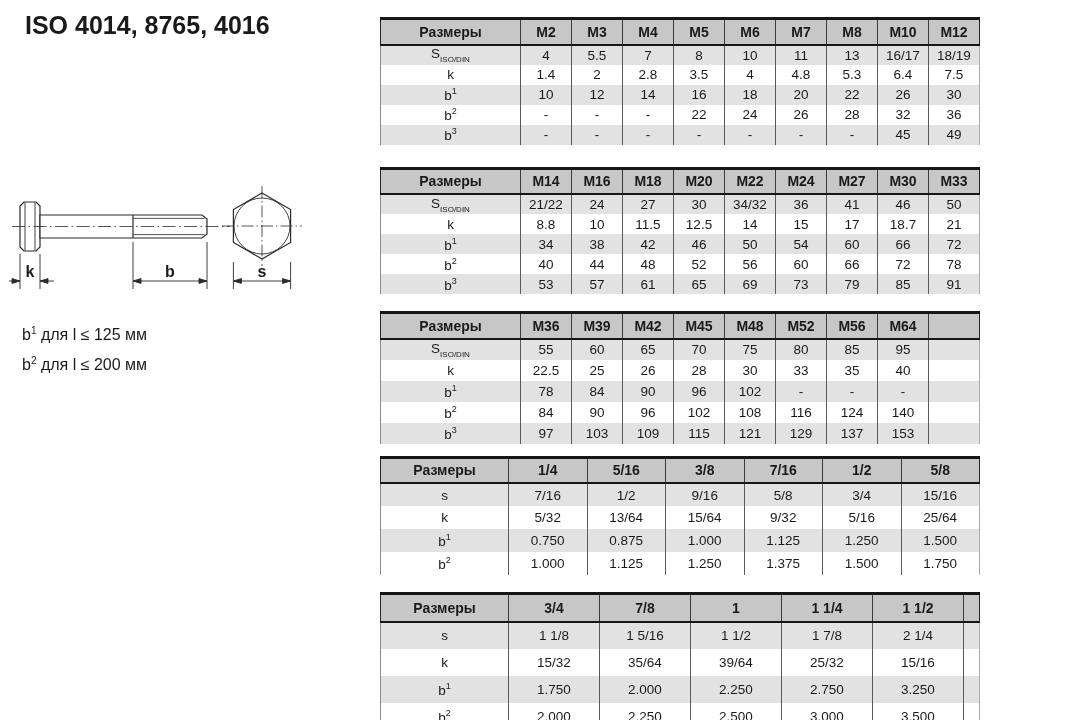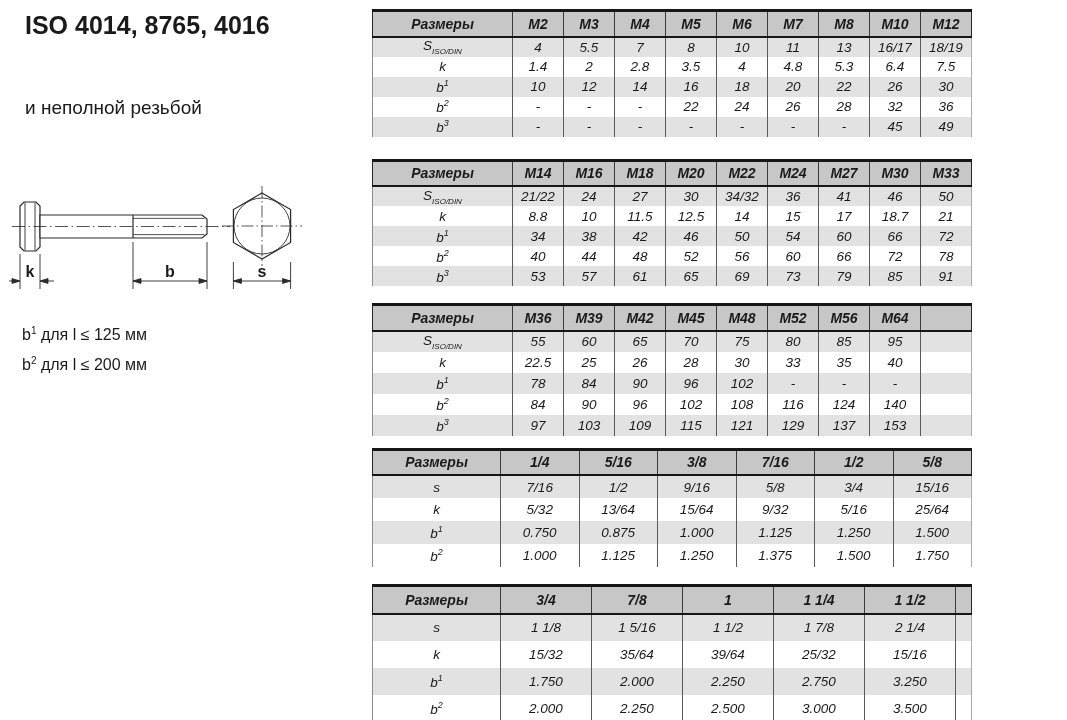--- a/index.html
+++ b/index.html
@@ -8,21 +8,21 @@
     font-family:"Liberation Sans",sans-serif;color:#1a1a1a;overflow:hidden;
   }
   
   .title-block{position:absolute;left:25px;top:10px;font-weight:700;font-size:25px;line-height:31px;letter-spacing:0px;}
   .subtitle-block{position:absolute;left:25px;top:95px;font-size:19px;line-height:26px;}
   .drawing-wrap{position:absolute;left:8px;top:185px;width:330px;height:130px;}
   .footnotes{position:absolute;left:22px;top:318px;font-size:16px;line-height:26px;}
   .footnotes sup{font-size:10px;}
   
   .tables-area{position:absolute;left:372px;top:9px;width:691px;}
-  table.tbl{border-collapse:collapse;table-layout:fixed;width:600px;margin:0;font-style:italic;}
+  table.tbl{border-collapse:collapse;table-layout:fixed;width:600px;margin:8px;}
   .tbl + .tbl{margin-top:22px;}
   .tbl.tbl-2{margin-top:17px;}
   .tbl.tbl-3{margin-top:12px;}
   .tbl.tbl-4{margin-top:17px;}
   .tbl th{
     background:#c7c7c7;font-weight:700;font-size:14px;
     border-top:3px solid #161616;border-bottom:2px solid #161616;
     border-right:1px solid #3a3a3a;padding:0;text-align:center;vertical-align:middle;
   }
   .tbl th:first-child{border-left:1px solid #262626;}
@@ -48,21 +48,20 @@
   .tbl td.lbl sup{font-size:9px;}
 </style>
 </head>
 <body>
 
 <div class="title-block">
   <div>ISO 4014, 8765, 4016</div>
 </div>
 
 <div class="subtitle-block">
-  <div>и неполной резьбой</div>
 </div>
 
 <div class="drawing-wrap">
   <svg width="330" height="130" viewBox="0 0 330 130">
     <g stroke="#2b2b2b" stroke-width="1.2" fill="none">
 
       <polygon points="12,21 16,17 28,17 32,21 32,62 28,66 16,66 12,62" fill="#ffffff"></polygon>
       <line x1="17" y1="17.5" x2="17" y2="65.5" stroke-width="0.9"></line>
       <line x1="27" y1="17.5" x2="27" y2="65.5" stroke-width="0.9"></line>
 

